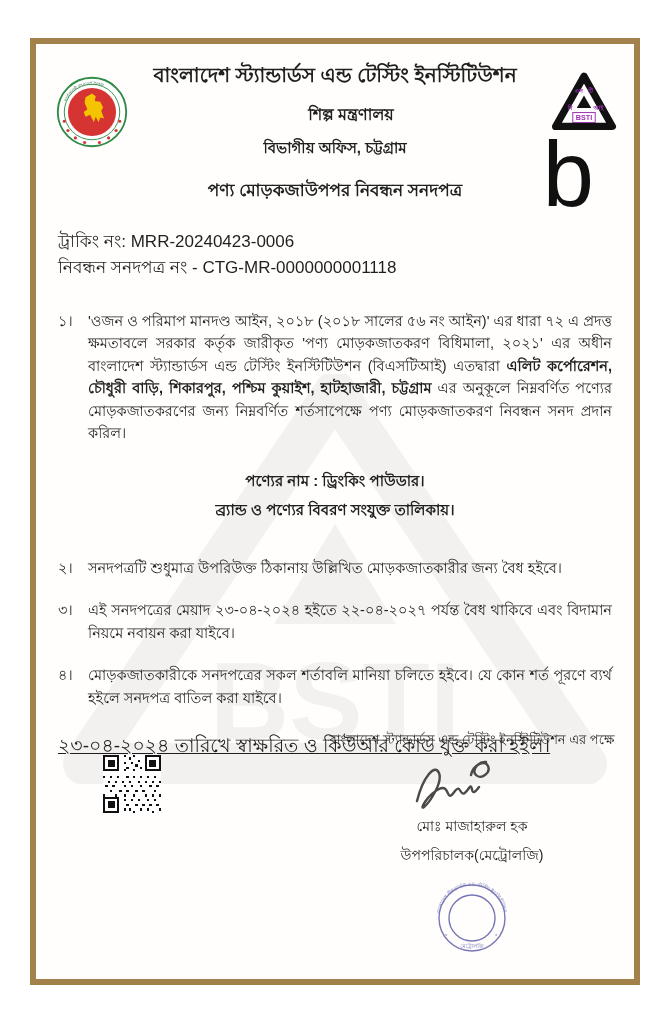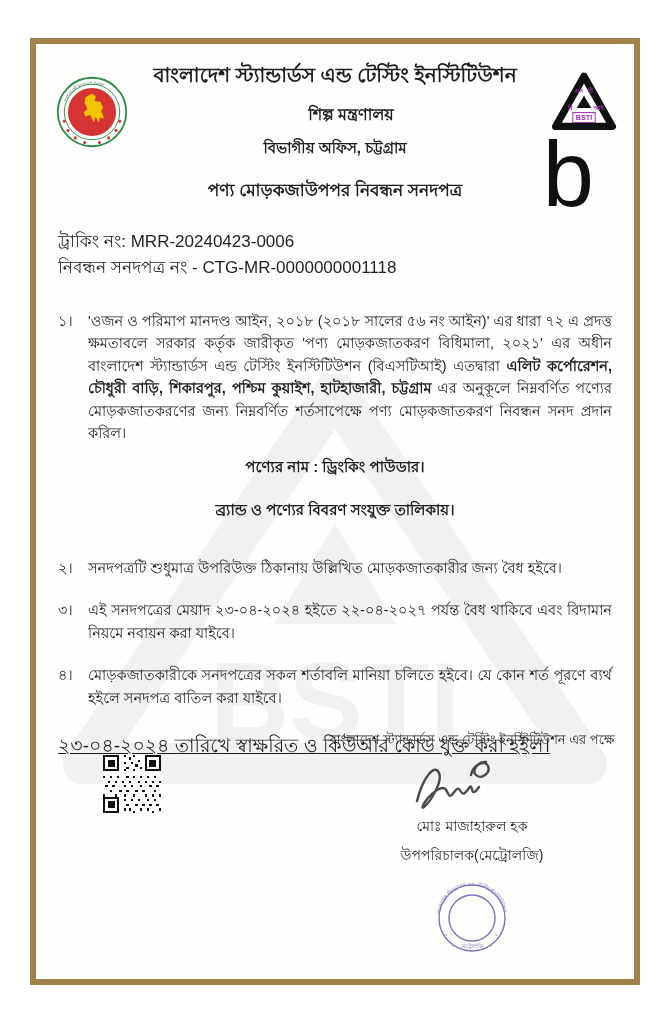--- a/index.html
+++ b/index.html
@@ -27,22 +27,22 @@
   .cert-title{font-size:17px;font-weight:700;margin-top:16px;}
   .meta{display:flex;justify-content:space-between;align-items:center;margin-top:24px;position:relative;}
   .meta-left{font-size:17px;line-height:1.5;}
   .meta-date{font-size:13.5px;}
   .clause{display:flex;margin-top:30px;font-size:14.5px;line-height:1.55;position:relative;}
   .clause .num{width:30px;flex:none;}
   .clause .txt{flex:1;text-align:justify;}
   .clause.c2{margin-top:34px;}
   .clause.c3{margin-top:20px;}
   .clause.c4{margin-top:20px;}
-  .product-name{text-align:center;font-weight:700;font-size:15px;margin-top:10px;position:relative;}
-  .product-brand{text-align:center;font-weight:700;font-size:15px;margin-top:18px;position:relative;}
+  .product-name{text-align:center;font-weight:700;font-size:15px;margin-top:24px;position:relative;}
+  .product-brand{text-align:center;font-weight:700;font-size:15px;margin-top:4px;position:relative;}
   .note{margin-top:22px;font-size:19px;position:relative;text-decoration:underline;}
   .qr{position:absolute;left:67px;top:711px;width:58px;height:58px;}
   .qr svg{width:100%;height:100%;}
   .sign-block{position:absolute;right:6px;top:686px;width:312px;text-align:center;}
   .behalf{font-size:13px;}
   .signature-svg{width:130px;height:58px;margin-top:2px;}
   .sig-name{font-size:14px;margin-top:0px;}
   .sig-title{font-size:14px;margin-top:5px;}
   .stamp{width:84px;height:84px;margin-top:8px;opacity:0.9;}
   b{font-weight:700;}

